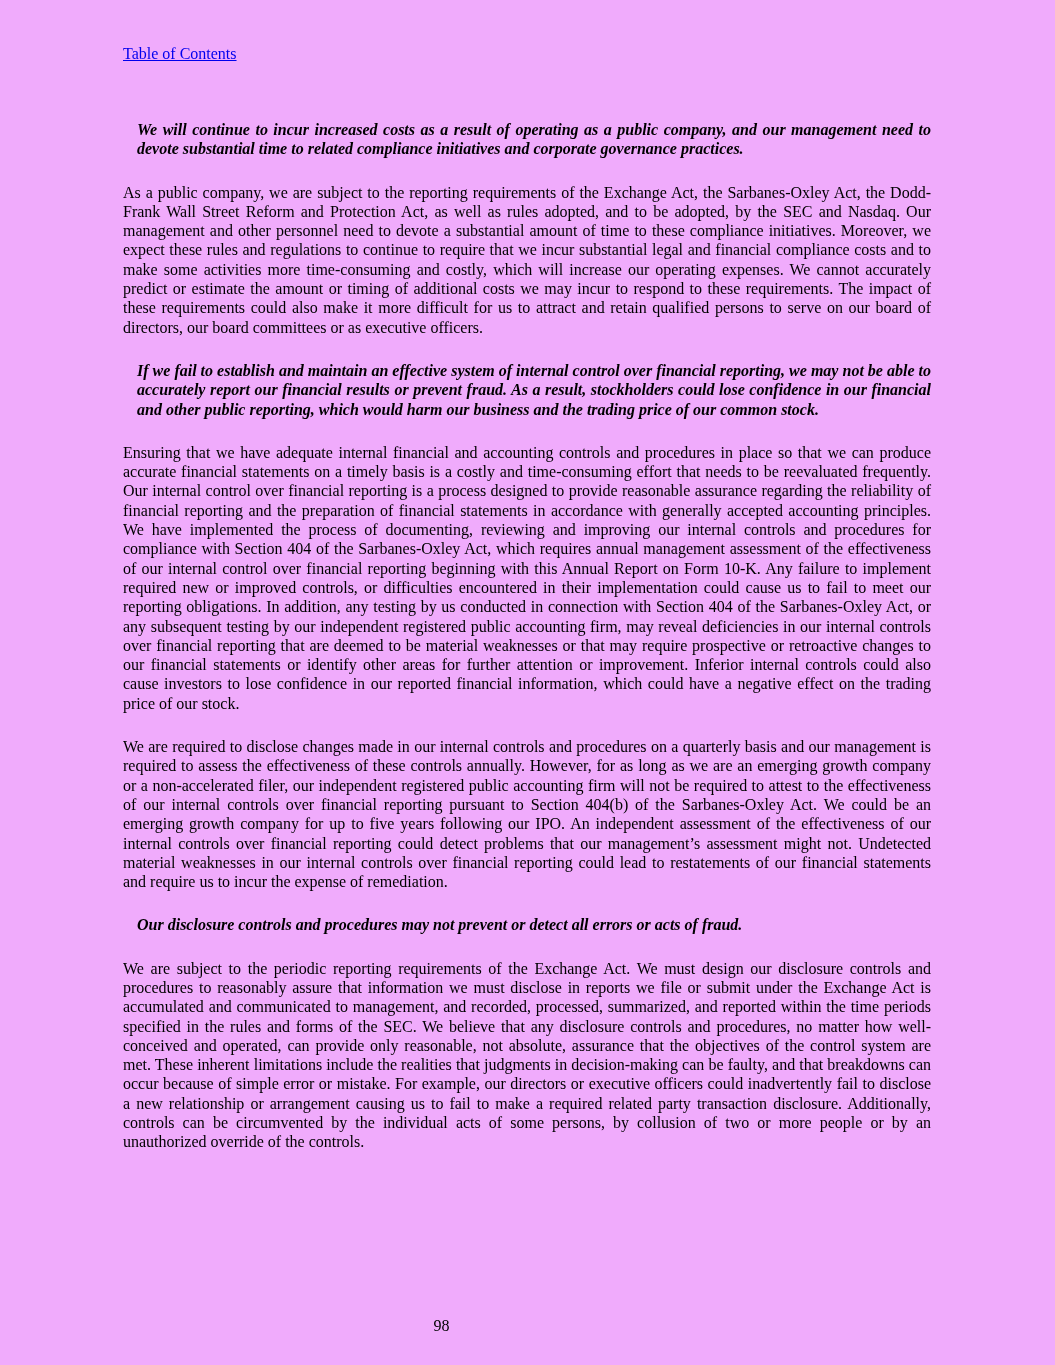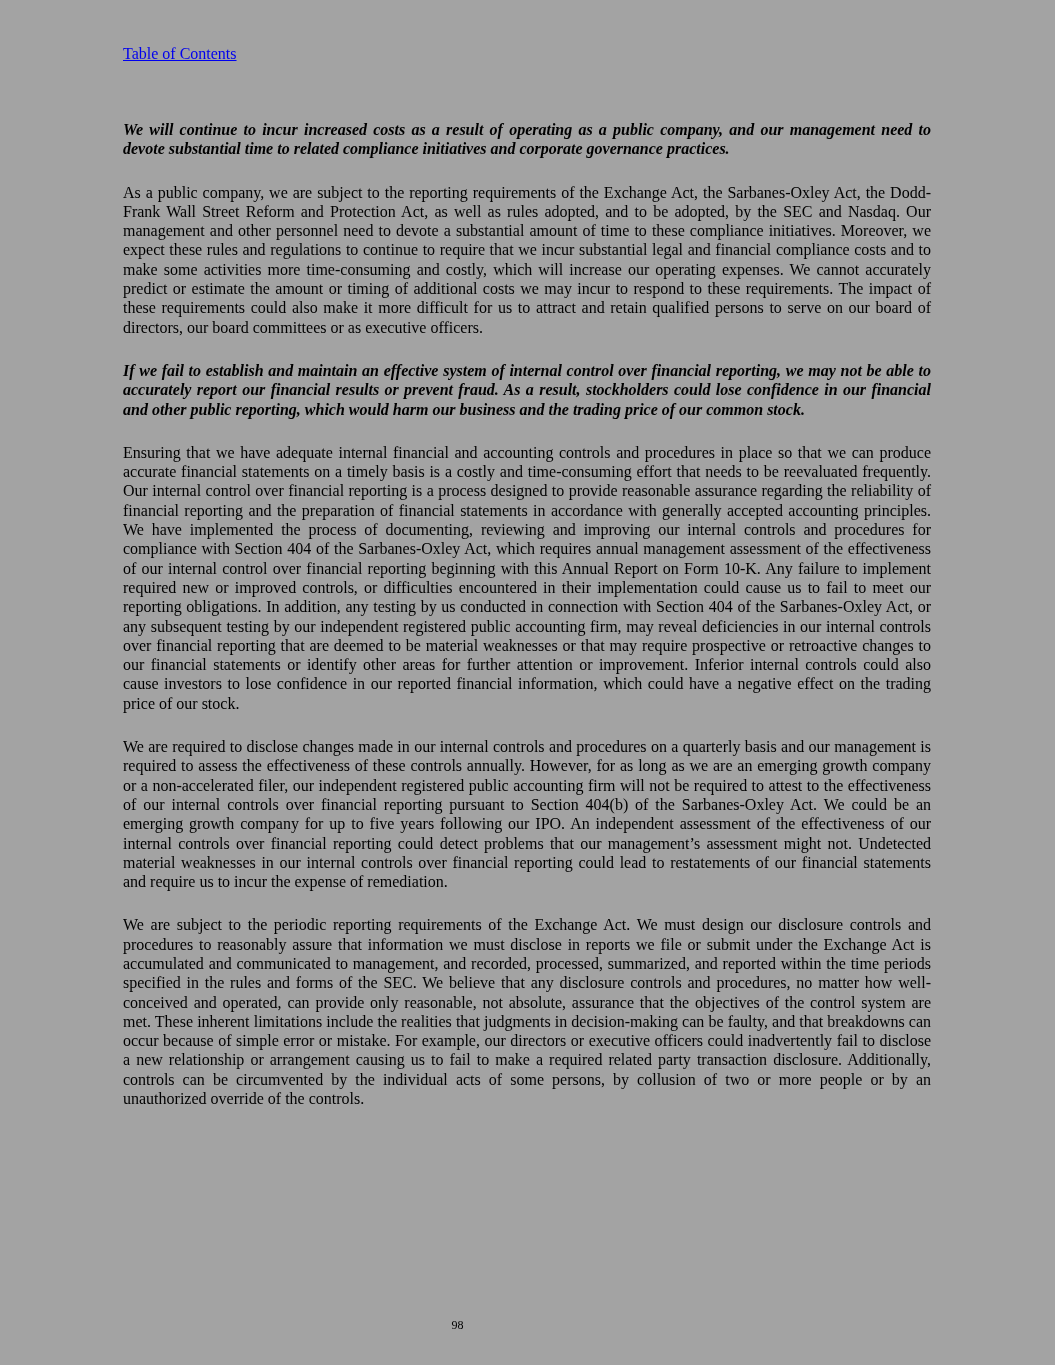--- a/index.html
+++ b/index.html
@@ -4,21 +4,21 @@
 <style>
   html, body {
     margin: 0;
     padding: 0;
     background: #ffffff;
   }
   .page {
     position: relative;
     width: 1055px;
     height: 1365px;
-    background: #a3a3a3;
+    background: #f0abfc;
     box-sizing: border-box;
     font-family: "Liberation Serif", "DejaVu Serif", serif;
     color: #000000;
     overflow: hidden;
   }
   .content {
     position: absolute;
     left: 123px;
     top: 44px;
     width: 808px;
@@ -39,28 +39,29 @@
     text-align: justify;
     margin: 0 0 24px 0;
   }
   .para {
     font-weight: normal;
     font-style: normal;
   }
   .risk-heading {
     font-weight: bold;
     font-style: italic;
+    margin-left: 14px;
   }
   .page-footer {
     position: absolute;
-    left: 16px;
+    left: 0;
     top: 1316px;
     width: 883px;
     text-align: center;
-    font-size: 12px;
+    font-size: 16px;
     line-height: 19px;
     color: #000000;
   }
 </style>
 </head>
 <body>
 
 <div class="page">
   <div class="content">
 
@@ -72,19 +73,20 @@
     <p class="block risk-heading">We will continue to incur increased costs as a result of operating as a public company, and our management need to devote substantial time to related compliance initiatives and corporate governance practices.</p>
 
     <p class="block para">As a public company, we are subject to the reporting requirements of the Exchange Act, the Sarbanes-Oxley Act, the Dodd-Frank Wall Street Reform and Protection Act, as well as rules adopted, and to be adopted, by the SEC and Nasdaq. Our management and other personnel need to devote a substantial amount of time to these compliance initiatives. Moreover, we expect these rules and regulations to continue to require that we incur substantial legal and financial compliance costs and to make some activities more time-consuming and costly, which will increase our operating expenses. We cannot accurately predict or estimate the amount or timing of additional costs we may incur to respond to these requirements. The impact of these requirements could also make it more difficult for us to attract and retain qualified persons to serve on our board of directors, our board committees or as executive officers.</p>
 
     <p class="block risk-heading">If we fail to establish and maintain an effective system of internal control over financial reporting, we may not be able to accurately report our financial results or prevent fraud. As a result, stockholders could lose confidence in our financial and other public reporting, which would harm our business and the trading price of our common stock.</p>
 
     <p class="block para">Ensuring that we have adequate internal financial and accounting controls and procedures in place so that we can produce accurate financial statements on a timely basis is a costly and time-consuming effort that needs to be reevaluated frequently. Our internal control over financial reporting is a process designed to provide reasonable assurance regarding the reliability of financial reporting and the preparation of financial statements in accordance with generally accepted accounting principles. We have implemented the process of documenting, reviewing and improving our internal controls and procedures for compliance with Section 404 of the Sarbanes-Oxley Act, which requires annual management assessment of the effectiveness of our internal control over financial reporting beginning with this Annual Report on Form 10-K. Any failure to implement required new or improved controls, or difficulties encountered in their implementation could cause us to fail to meet our reporting obligations. In addition, any testing by us conducted in connection with Section 404 of the Sarbanes-Oxley Act, or any subsequent testing by our independent registered public accounting firm, may reveal deficiencies in our internal controls over financial reporting that are deemed to be material weaknesses or that may require prospective or retroactive changes to our financial statements or identify other areas for further attention or improvement. Inferior internal controls could also cause investors to lose confidence in our reported financial information, which could have a negative effect on the trading price of our stock.</p>
 
     <p class="block para">We are required to disclose changes made in our internal controls and procedures on a quarterly basis and our management is required to assess the effectiveness of these controls annually. However, for as long as we are an emerging growth company or a non-accelerated filer, our independent registered public accounting firm will not be required to attest to the effectiveness of our internal controls over financial reporting pursuant to Section 404(b) of the Sarbanes-Oxley Act. We could be an emerging growth company for up to five years following our IPO. An independent assessment of the effectiveness of our internal controls over financial reporting could detect problems that our management’s assessment might not. Undetected material weaknesses in our internal controls over financial reporting could lead to restatements of our financial statements and require us to incur the expense of remediation.</p>
 
+    <p class="block risk-heading">Our disclosure controls and procedures may not prevent or detect all errors or acts of fraud.</p>
 
     <p class="block para">We are subject to the periodic reporting requirements of the Exchange Act. We must design our disclosure controls and procedures to reasonably assure that information we must disclose in reports we file or submit under the Exchange Act is accumulated and communicated to management, and recorded, processed, summarized, and reported within the time periods specified in the rules and forms of the SEC. We believe that any disclosure controls and procedures, no matter how well-conceived and operated, can provide only reasonable, not absolute, assurance that the objectives of the control system are met. These inherent limitations include the realities that judgments in decision-making can be faulty, and that breakdowns can occur because of simple error or mistake. For example, our directors or executive officers could inadvertently fail to disclose a new relationship or arrangement causing us to fail to make a required related party transaction disclosure. Additionally, controls can be circumvented by the individual acts of some persons, by collusion of two or more people or by an unauthorized override of the controls.</p>
 
   </div>
 
   <div class="page-footer">98</div>
 </div>
 
 </body></html>

